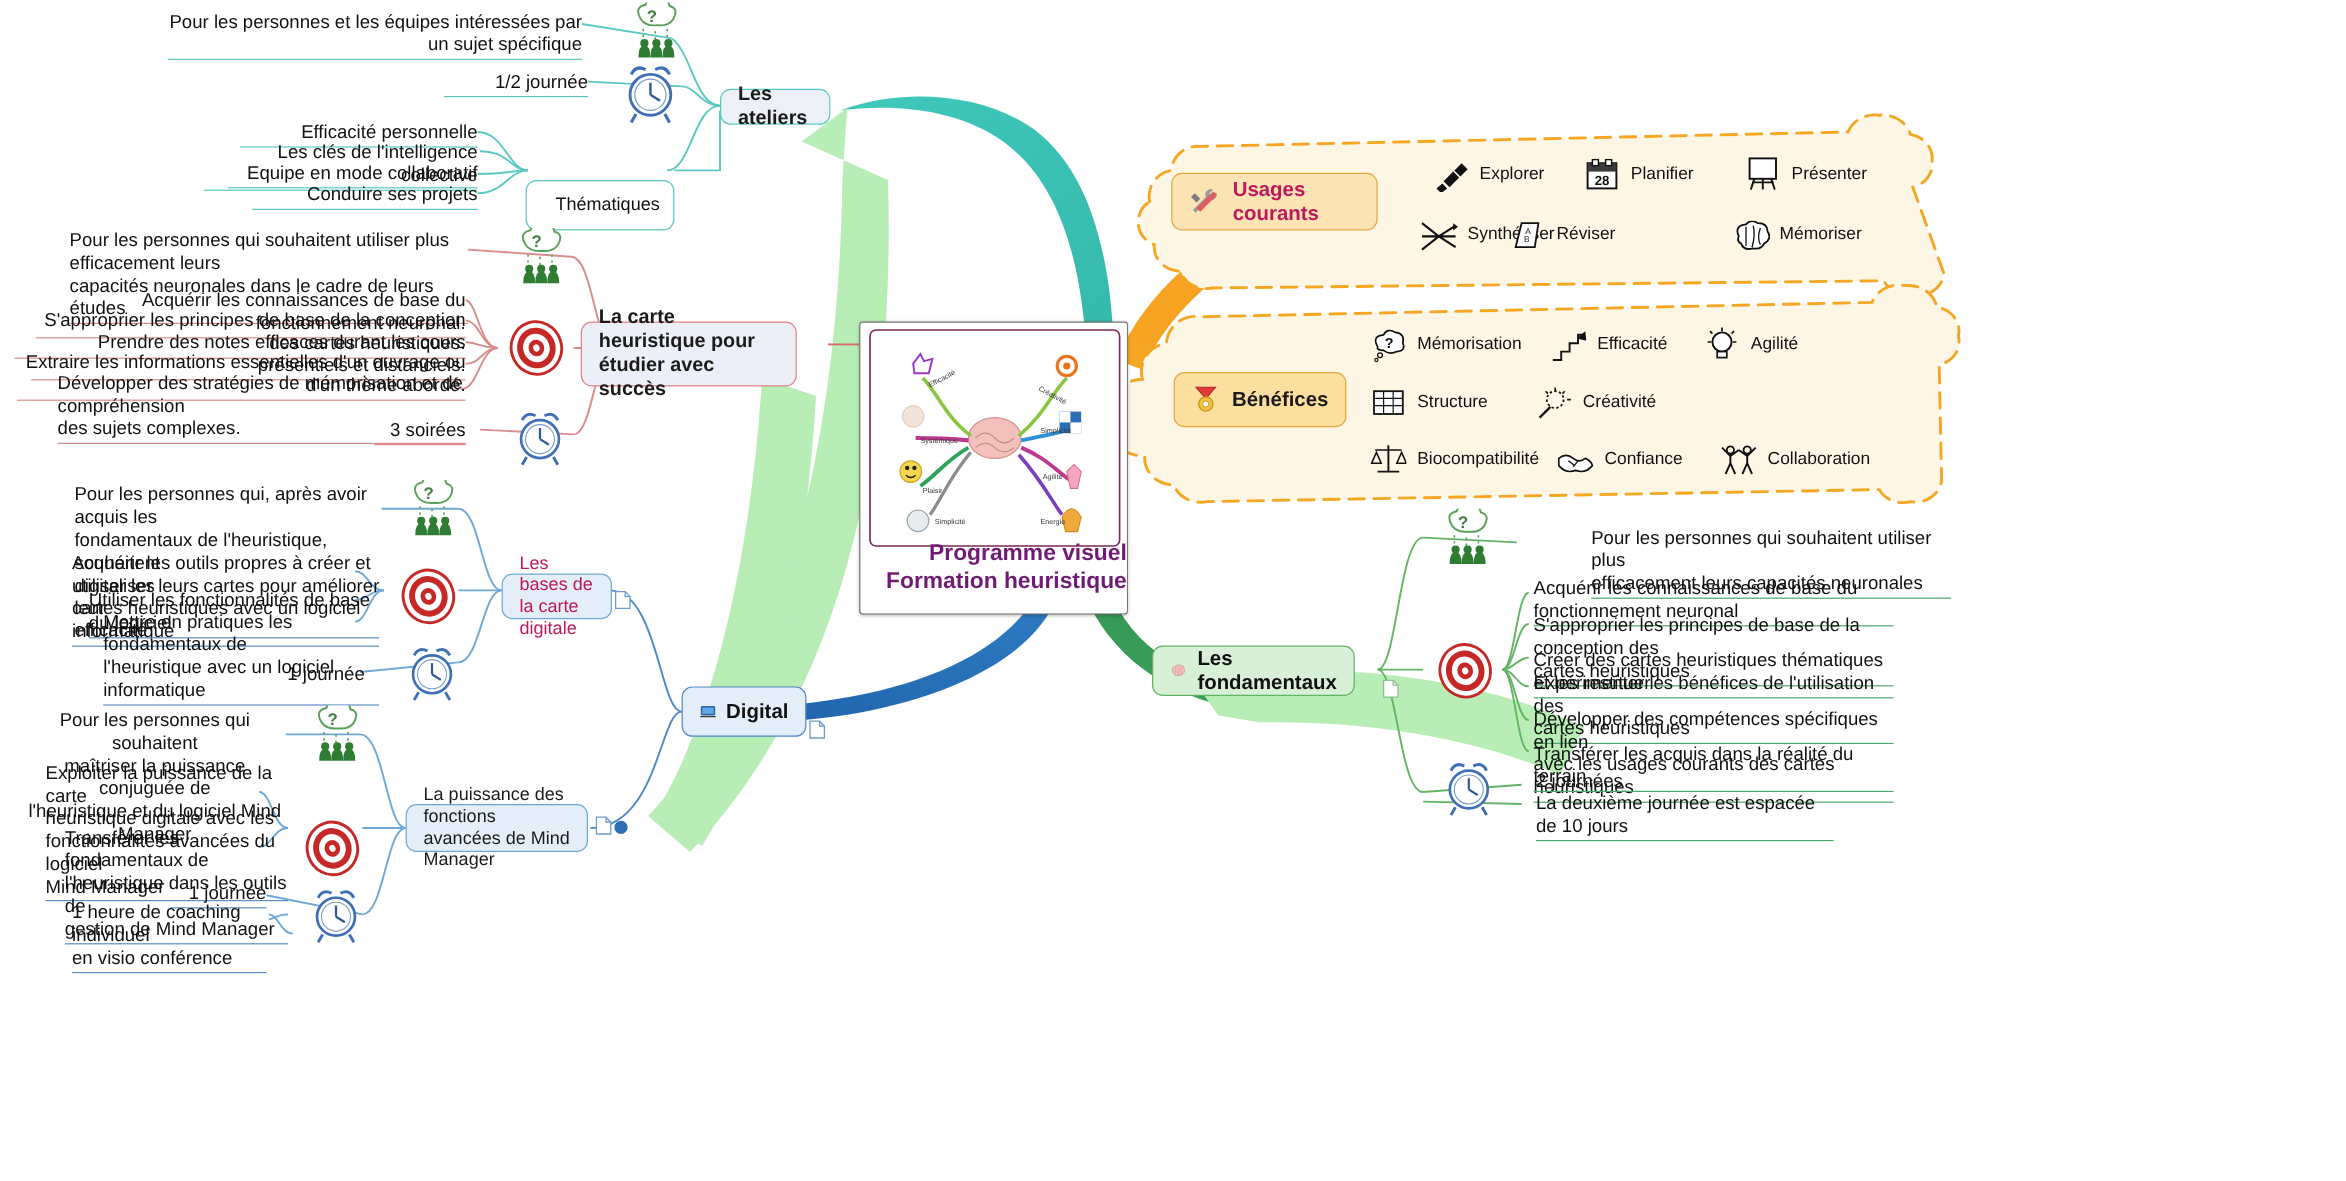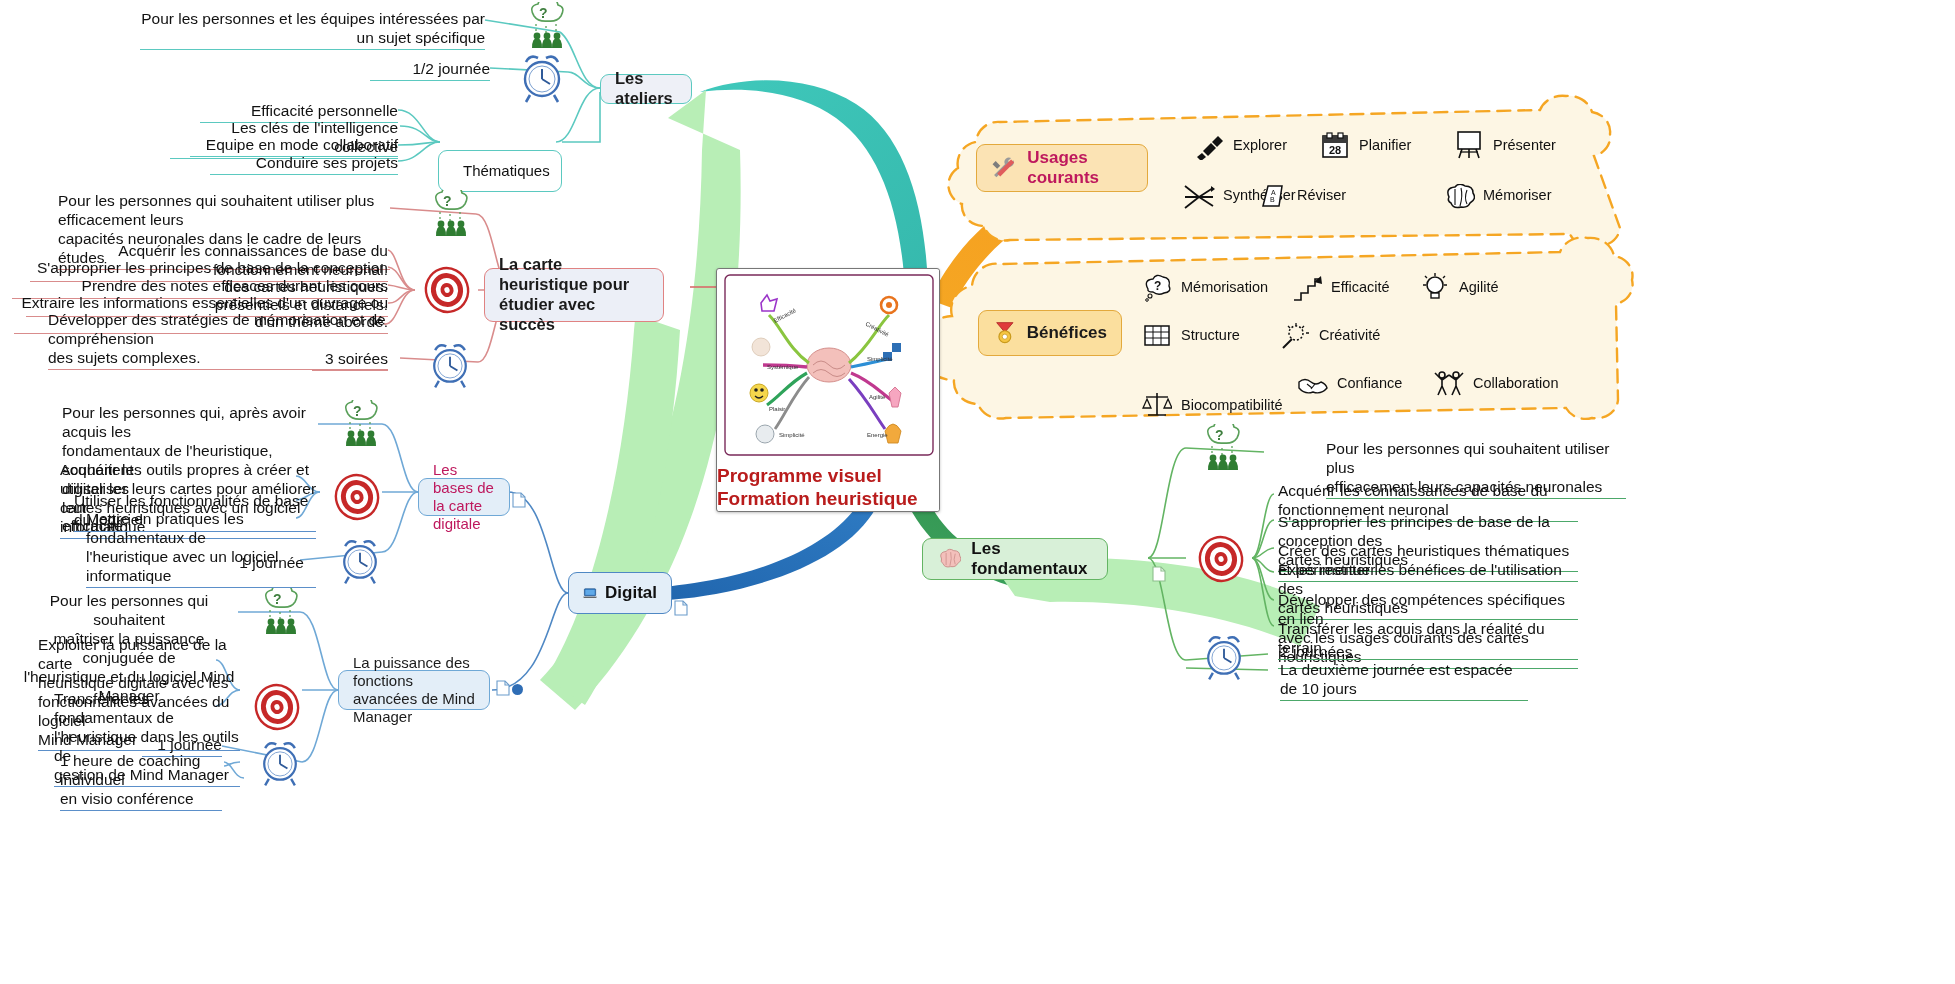--- a/index.html
+++ b/index.html
@@ -57,23 +57,23 @@
   
   #center-card {
     position:absolute;
     background:#ffffff;
     border:1.6px solid #777;
     border-radius:3px;
     box-shadow:0 1px 3px rgba(0,0,0,.25);
     overflow:hidden;
   }
   #center-card .title {
-    position:absolute; left:0; right:0; bottom:0;
-    text-align:left; font-weight:bold; font-size:19px; line-height:1.25;
-    color:#b91c1c; white-space:pre-line;
+    position:absolute; left:0; right:0; bottom:14px;
+    text-align:right; font-weight:bold; font-size:19px; line-height:1.25;
+    color:#701a75; white-space:pre-line;
   }
   .mini-label{ font-size:6px; fill:#333; font-family:"Liberation Sans",sans-serif;}
 
   
   .gicon { position:absolute; display:flex; align-items:center; gap:7px; font-size:14.5px; color:#111; }
   .gicon .glyph { width:34px; height:30px; display:flex; align-items:flex-end; justify-content:center; flex:0 0 34px;}
 </style>
 </head>
 <body>
 
@@ -632,21 +632,21 @@
     <svg width="30" height="28" viewBox="0 0 30 28">
           <circle cx="16" cy="11" r="7" fill="none" stroke="#111" stroke-width="1.5" stroke-dasharray="2 2"></circle>
           <g stroke="#111" stroke-width="1.3">
             <path d="M 16,1 v 3 M 26,11 h 3 M 8,4 l 2,2 M 24,4 l -2,2"></path>
           </g>
           <path d="M 12,17 L 3,26" stroke="#111" stroke-width="2"></path>
         </svg>
   </span>
   <span>Créativité</span>
 </div>
-<div class="gicon" style="left:1140px; top:368px;margin-top:22px;">
+<div class="gicon" style="left:1140px; top:368px;">
   <span class="glyph">
     <svg width="30" height="30" viewBox="0 0 30 30">
           <path d="M 15,3 v 22 M 6,25 h 18" stroke="#111" stroke-width="1.6" fill="none"></path>
           <path d="M 4,7 h 22" stroke="#111" stroke-width="1.4"></path>
           <path d="M 1,9 l 4,9 h -8 z" transform="translate(4,0)" fill="none" stroke="#111" stroke-width="1.3"></path>
           <path d="M 1,9 l 4,9 h -8 z" transform="translate(25,0)" fill="none" stroke="#111" stroke-width="1.3"></path>
         </svg>
   </span>
   <span>Biocompatibilité</span>
 </div>
@@ -666,21 +666,21 @@
             <circle cx="9" cy="7" r="3"></circle>
             <path d="M 9,10 v 8 M 9,18 l -4,9 M 9,18 l 4,9 M 9,12 L 2,5 M 9,12 l 7,-5"></path>
             <circle cx="23" cy="7" r="3"></circle>
             <path d="M 23,10 v 8 M 23,18 l -4,9 M 23,18 l 4,9 M 23,12 l -7,-5 M 23,12 l 7,-7"></path>
           </g>
         </svg>
   </span>
   <span>Collaboration</span>
 </div>
 
-<div class="pill pill-fondam" style="left:922px; top:538px; width:186px; height:42px;">
+<div class="pill pill-fondam" style="left:960px; top:538px; width:169px; height:42px;">
   <svg width="30" height="24" viewBox="0 0 32 26">
     <path d="M 6,13 q -4,-9 6,-10 q 4,-5 10,-1 q 8,0 8,7 q 4,6 -3,10 q -2,5 -9,4 q -8,2 -10,-4 q -4,-2 -2,-6 z" fill="#f3c0bb" stroke="#c98c88" stroke-width="1.2"></path>
     <path d="M 12,5 v 16 M 18,4 q 2,8 -1,18 M 24,6 q -3,8 0,14" fill="none" stroke="#c98c88" stroke-width="1"></path>
   </svg>
   <span>Les fondamentaux</span>
 </div>
 
 <svg class="ico" style="left:1192px; top:424px;" width="54" height="52" viewBox="0 0 54 52">
   <path d="M 18,14 q -6,-10 4,-12 q 2,-7 10,-4 q 8,-4 10,5 q 8,2 3,11 q -4,6 -13,5 q -10,1 -14,-5 z" fill="#fff" stroke="#5aa05a" stroke-width="1.6"></path>
   <text x="23" y="16" font-size="14" font-family="Liberation Sans, sans-serif" fill="#3f7f3f" font-weight="bold">?</text>

